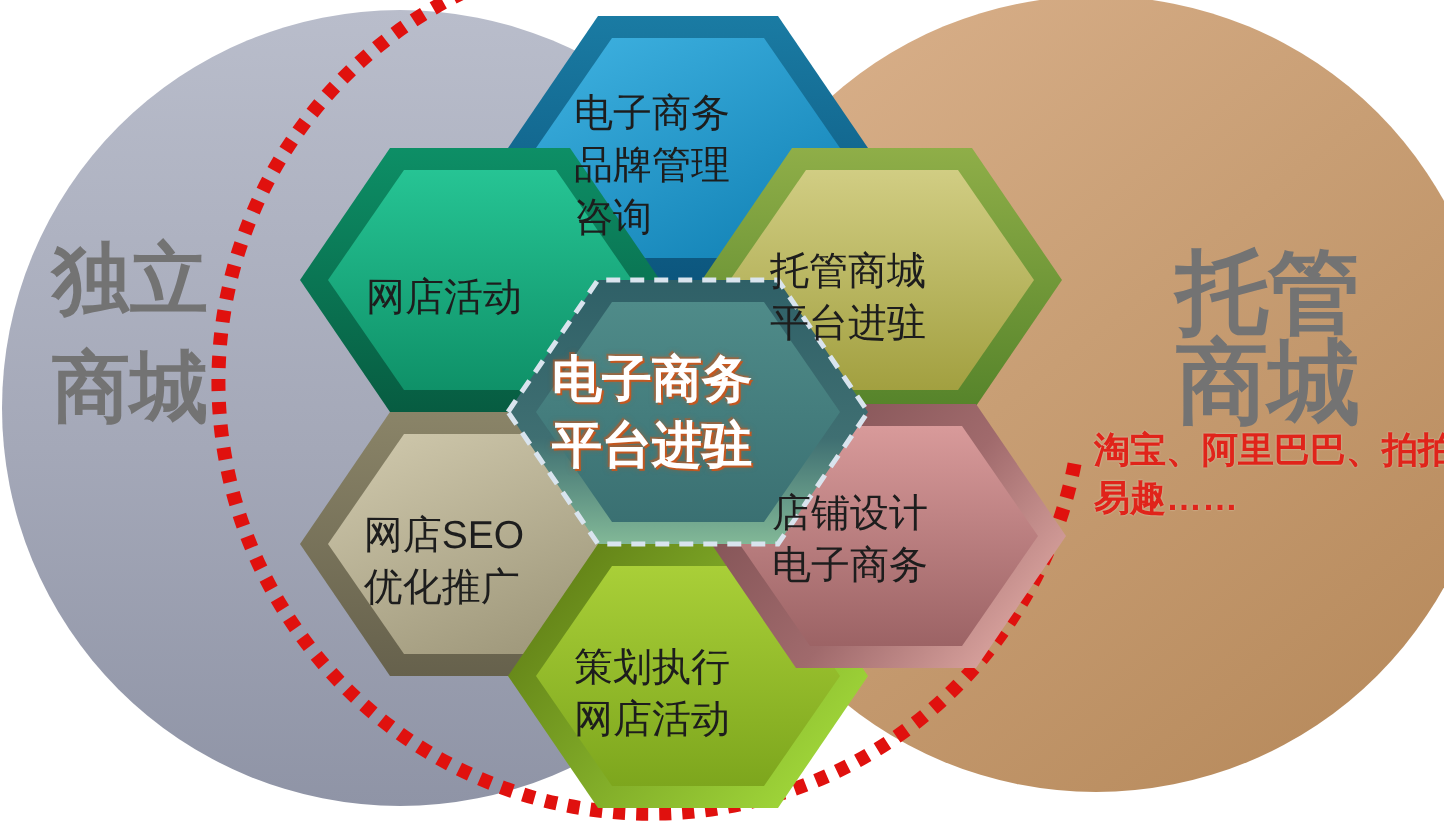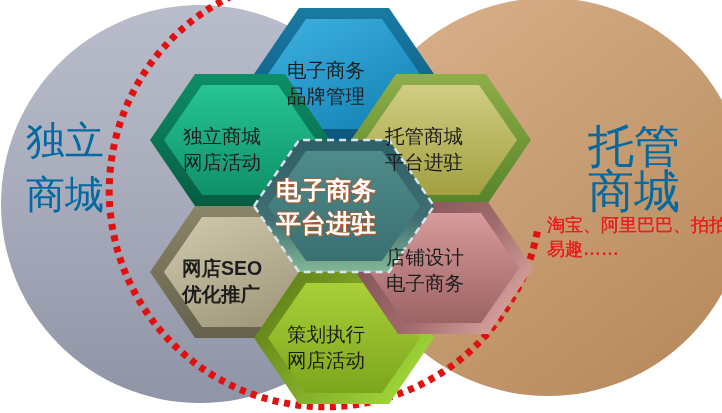--- a/index.html
+++ b/index.html
@@ -6,21 +6,21 @@
   .stage{
     position:relative;width:722px;height:413px;overflow:hidden;background:#ffffff;
     font-family:"Liberation Sans", sans-serif;
   }
   .stage svg{position:absolute;left:0;top:0;}
   .label{position:absolute;transform:translate(-50%,-50%);text-align:left;white-space:nowrap;}
   .label span{display:block;}
   .hex-label{font-size:19.5px;line-height:26px;color:#1d1d1d;}
   .hex-label-center{font-size:25px;line-height:33px;font-weight:bold;color:#ffffff;
     text-shadow:1px 1px 0 rgba(206,84,24,.9), -1px -1px 0 rgba(206,84,24,.45), 0 0 3px rgba(206,84,24,.55);}
-  .circle-title{font-weight:normal;color:#0369a1;}
+  .circle-title{font-weight:bold;color:#737373;}
   .circle-title-left{font-size:39px;line-height:54px;text-align:left;transform:none;}
   .circle-title-right{font-size:46px;line-height:45px;text-align:left;transform:none;}
   .annotation{font-size:18px;line-height:24px;font-weight:bold;color:#e0241a;text-align:left;transform:none;
     text-shadow:0 0 1px rgba(255,255,255,.5);}
 </style>
 </head>
 <body>
 
 <div class="stage">
 
@@ -142,34 +142,34 @@
   </div>
 
   <div class="label annotation" style="left:547px;top:213px;">
     <span>淘宝、阿里巴巴、拍拍</span>
     <span>易趣……</span>
   </div>
 
   <div class="label hex-label" style="left:326px;top:83px;">
     <span>电子商务</span>
     <span>品牌管理</span>
+    <span>咨询</span>
   </div>
   <div class="label hex-label" style="left:222px;top:149px;">
-    <span>独立商城</span>
     <span>网店活动</span>
   </div>
   <div class="label hex-label" style="left:424px;top:149px;">
     <span>托管商城</span>
     <span>平台进驻</span>
   </div>
   <div class="label hex-label hex-label-center" style="left:326px;top:207px;">
     <span>电子商务</span>
     <span>平台进驻</span>
   </div>
-  <div class="label hex-label" style="left:222px;top:281px;font-weight:bold;">
+  <div class="label hex-label" style="left:222px;top:281px;">
     <span>网店SEO</span>
     <span>优化推广</span>
   </div>
   <div class="label hex-label" style="left:425px;top:270px;">
     <span>店铺设计</span>
     <span>电子商务</span>
   </div>
   <div class="label hex-label" style="left:326px;top:347px;">
     <span>策划执行</span>
     <span>网店活动</span>

